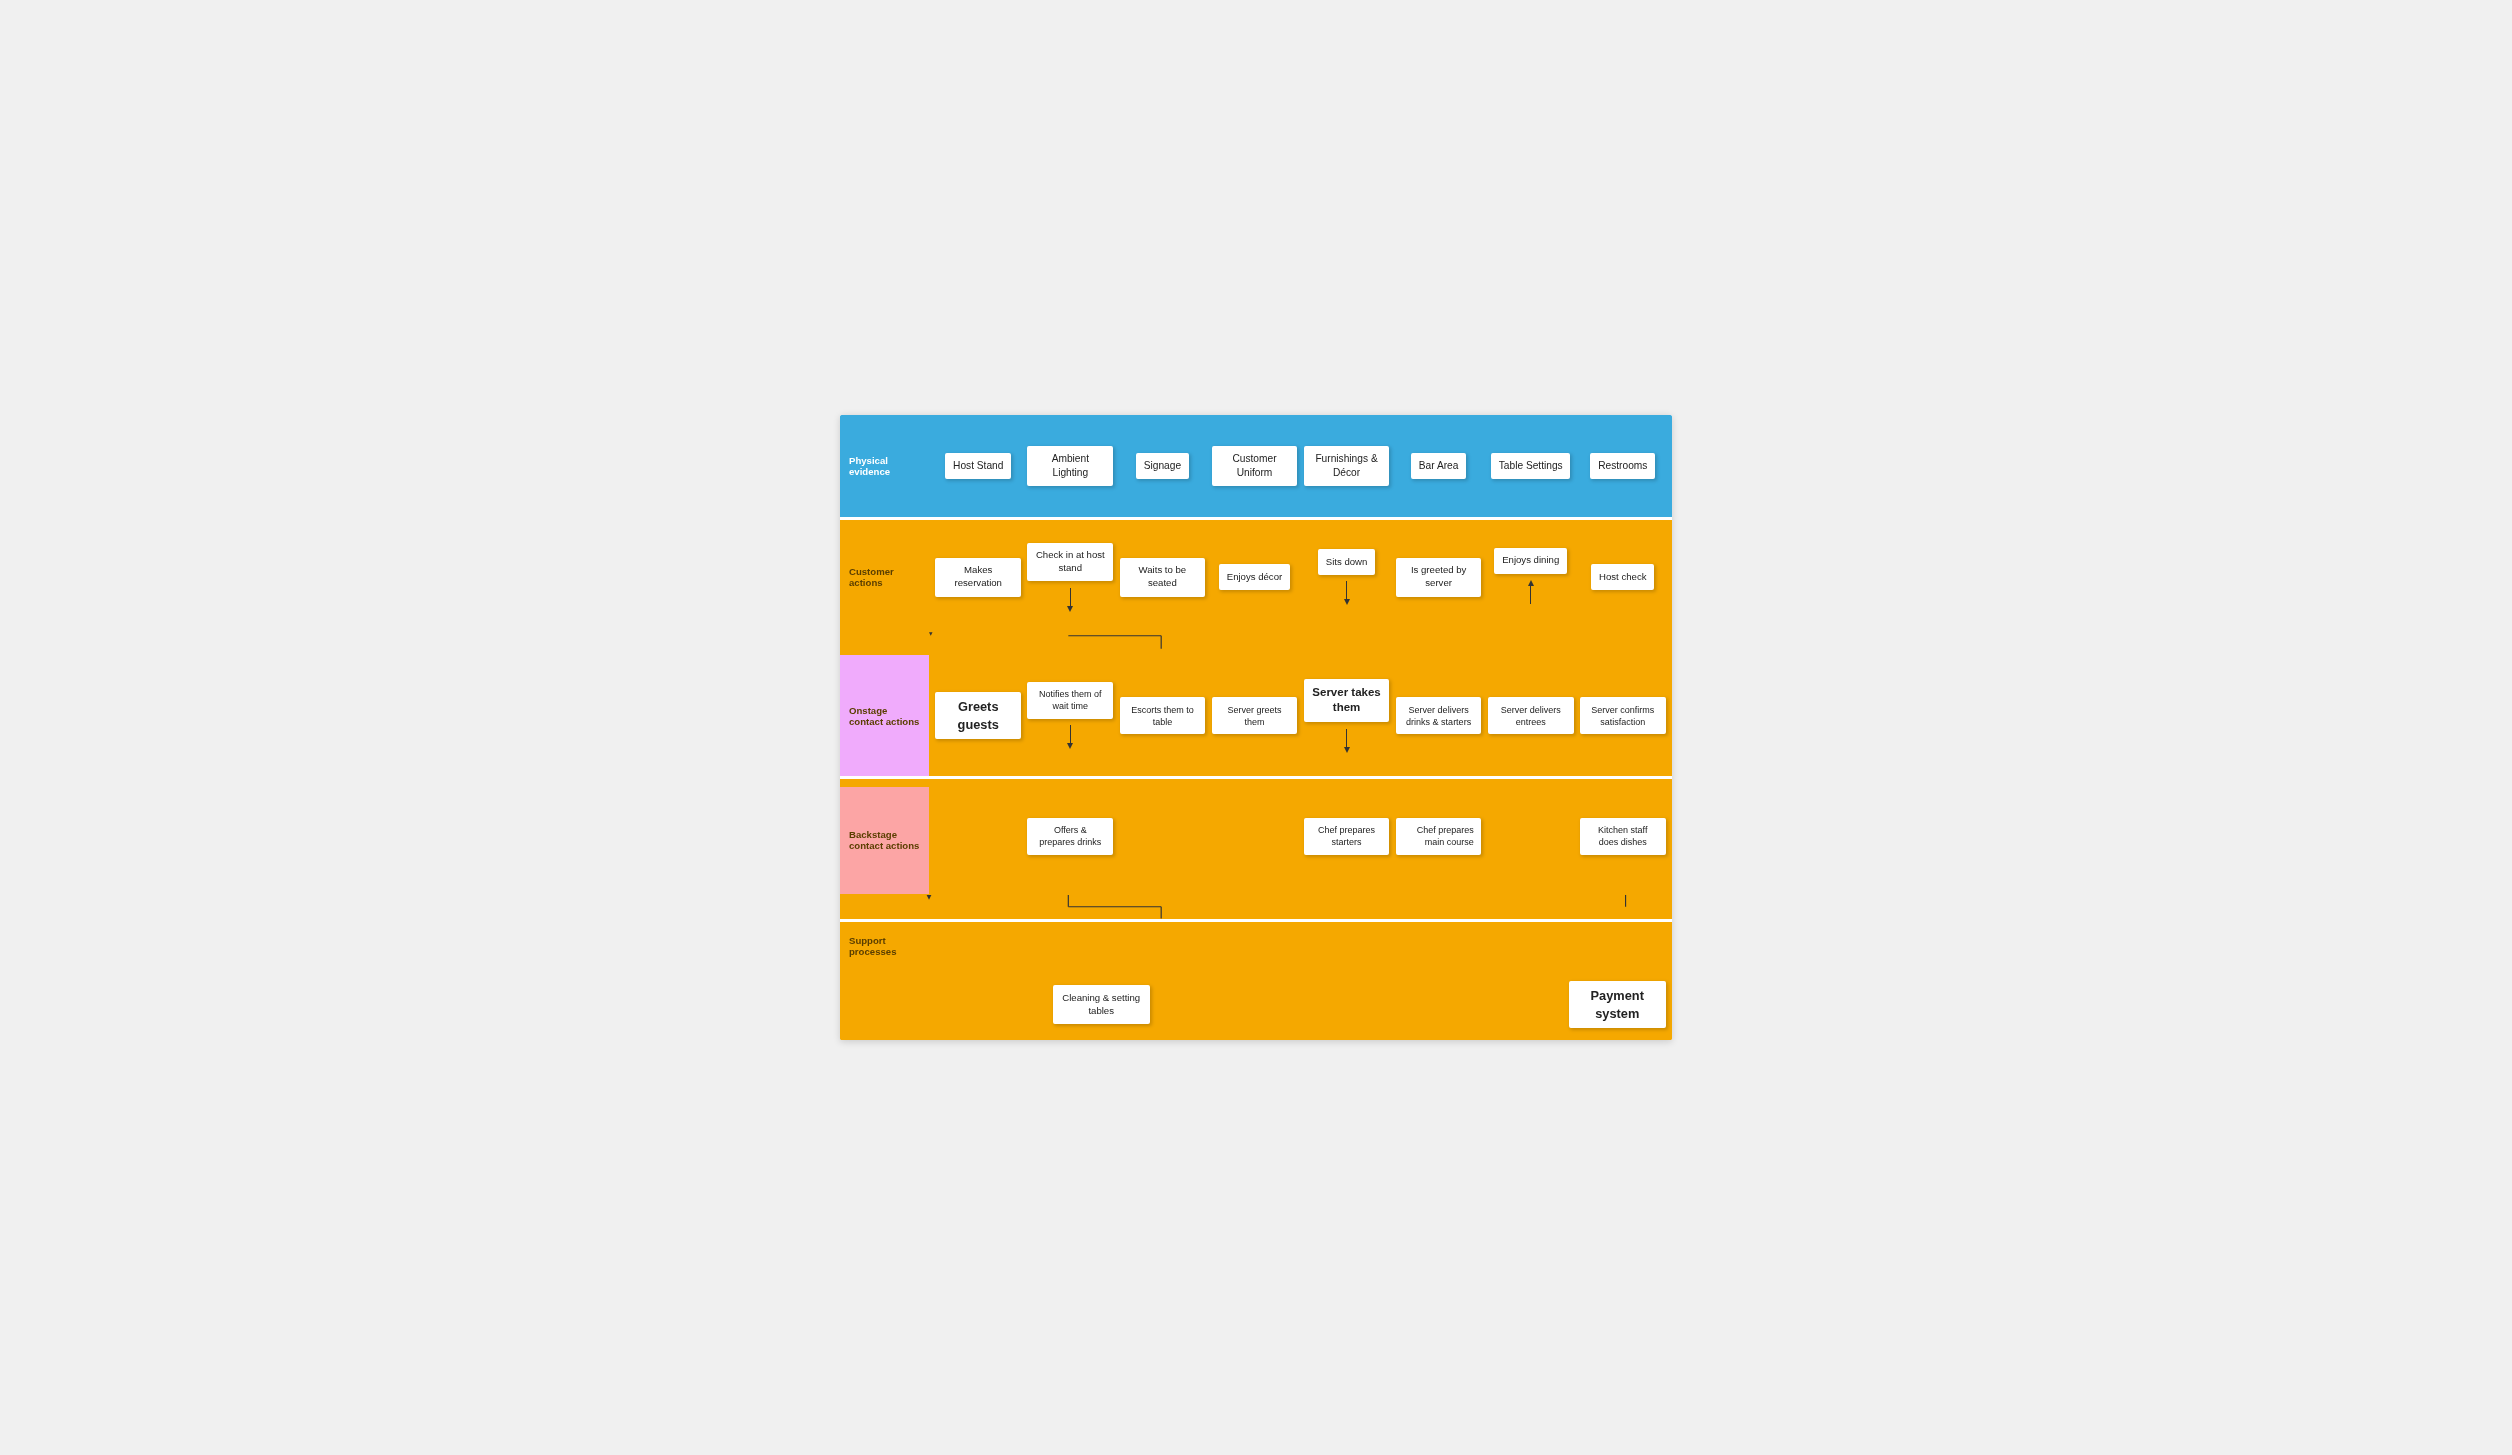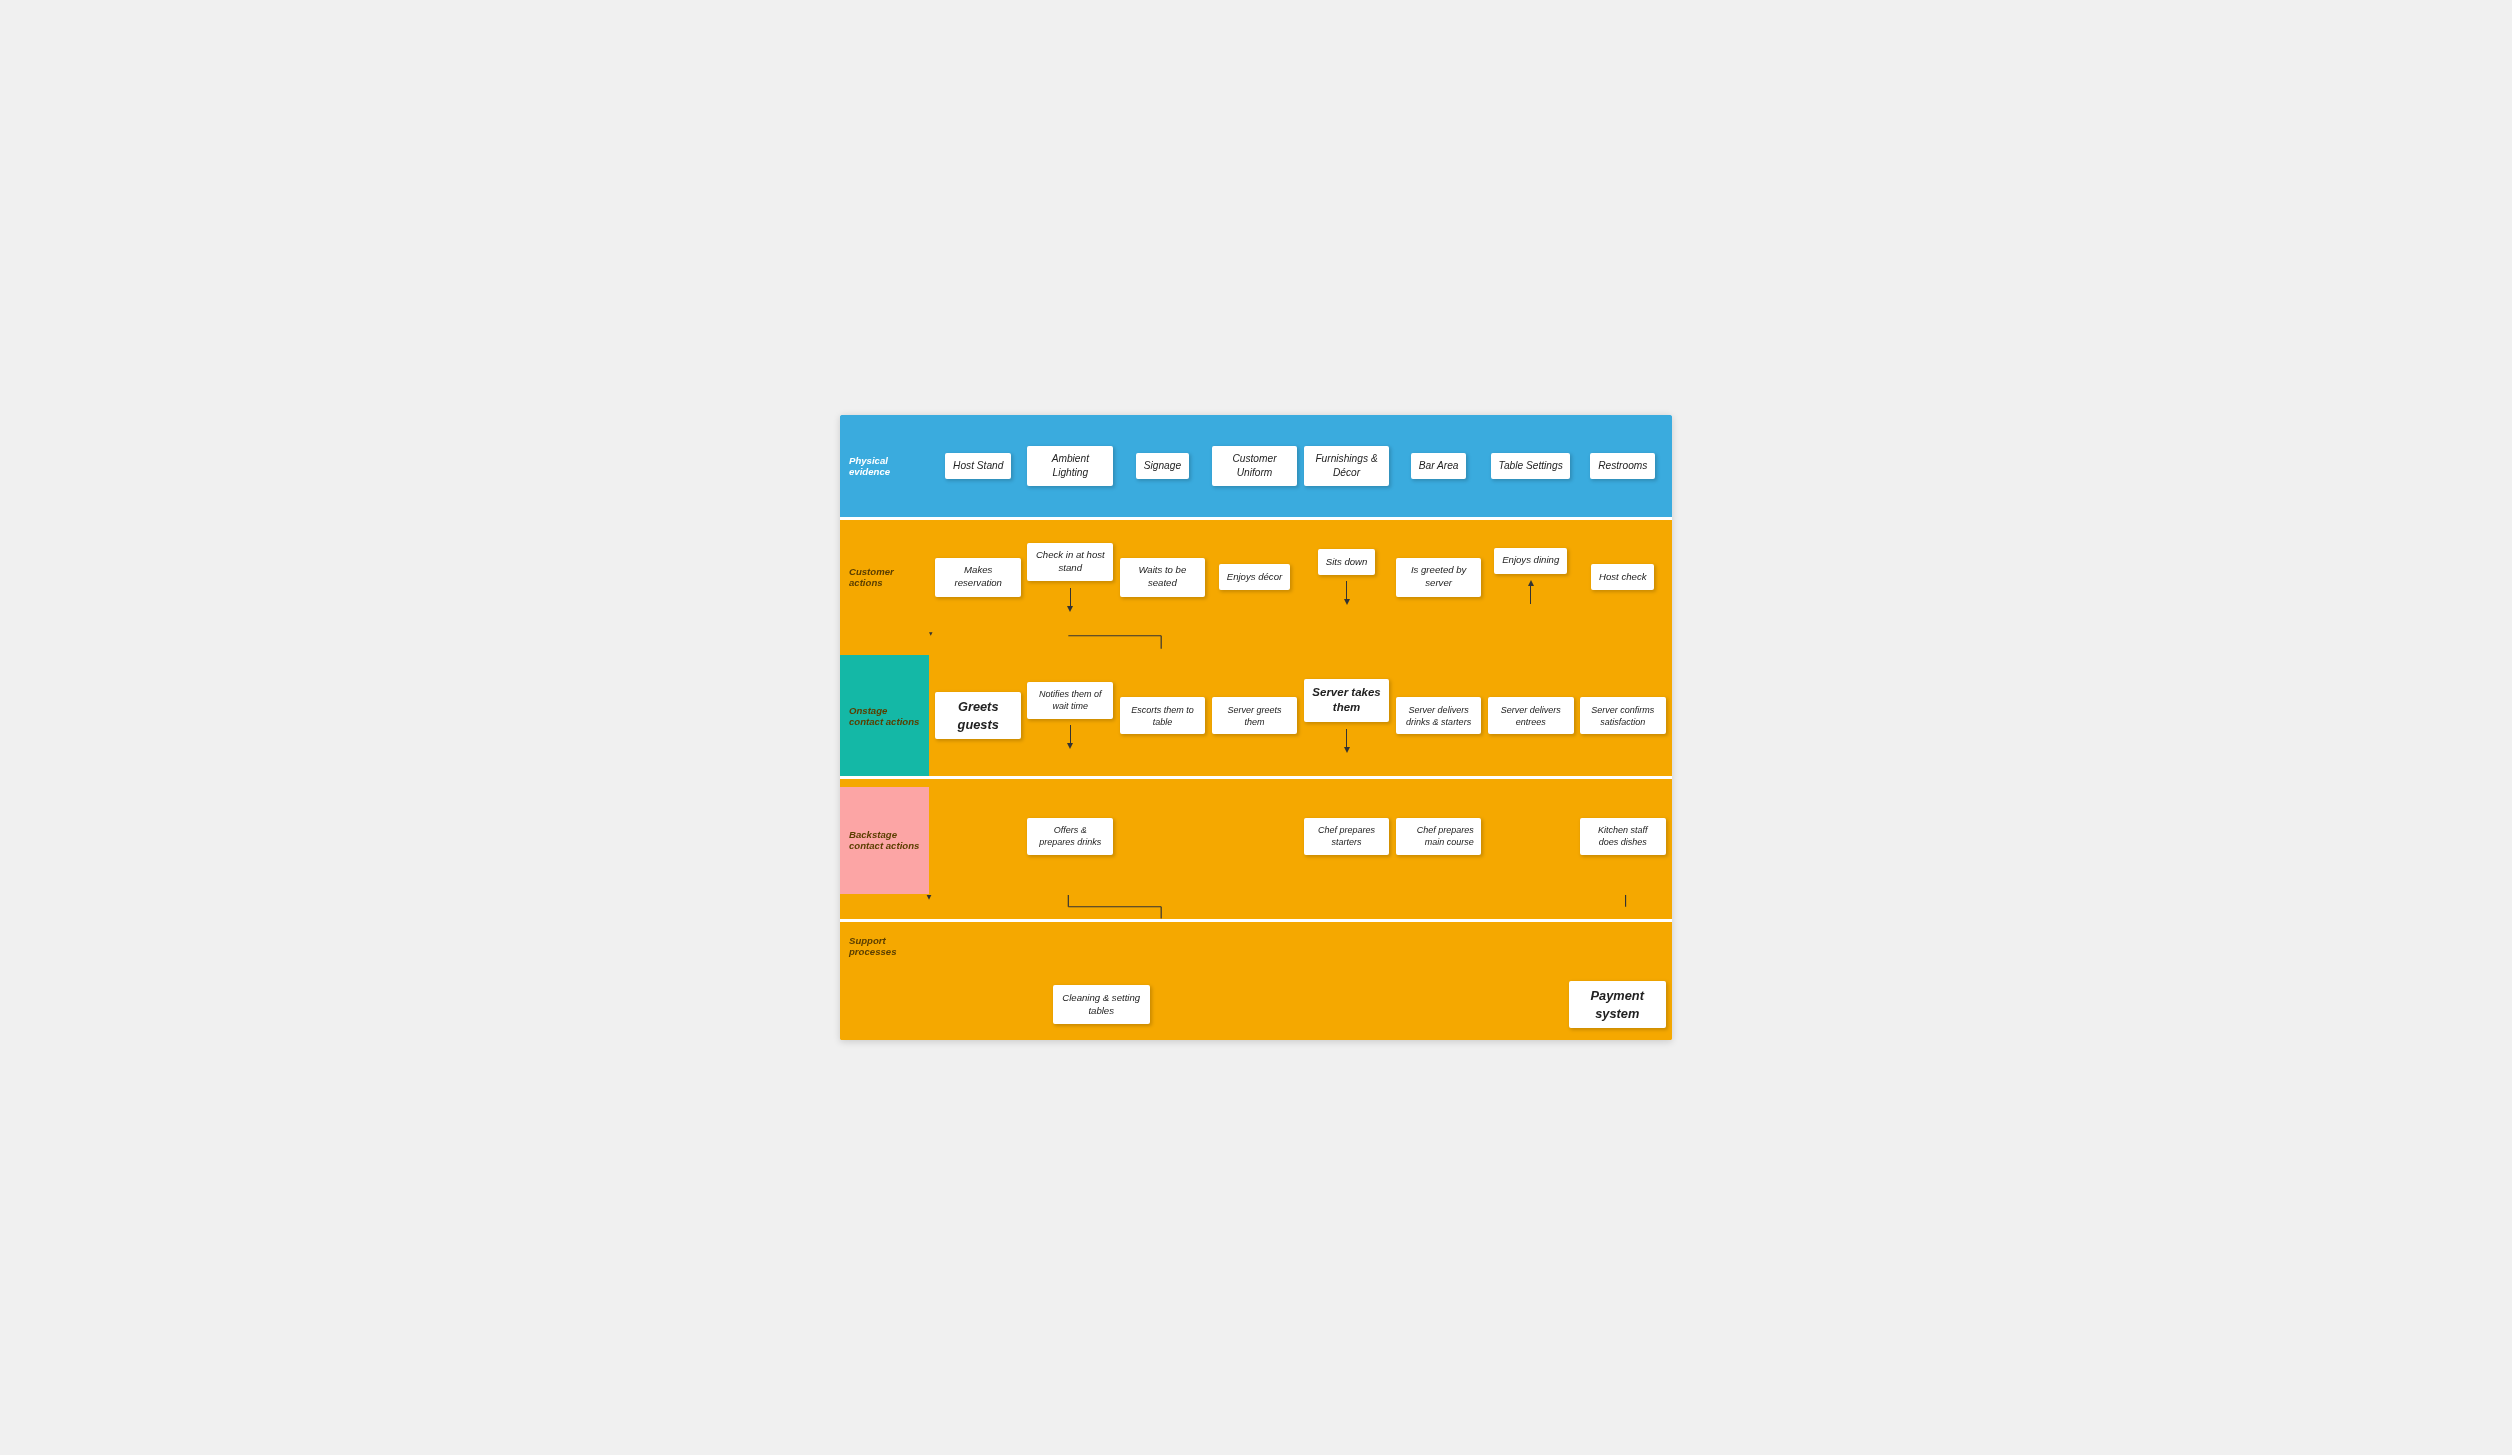--- a/index.html
+++ b/index.html
@@ -11,21 +11,20 @@
       align-items: center;
       min-height: 100vh;
       padding: 25.5px;
     }
     .blueprint {
       width: 832px;
       background: white;
       border-radius: 2.6px;
       overflow: hidden;
       box-shadow: 0 1.3px 7.7px rgba(0,0,0,0.15);
-      font-style: italic;
     }
     .row {
       display: flex;
       align-items: stretch;
       min-height: 102px;
     }
     .row-label {
       width: 89px;
       min-width: 89px;
       padding: 12.8px 9px;
@@ -45,21 +44,21 @@
     
     .row-physical { background: #3aabde; }
     .row-physical .row-label { color: white; background: #3aabde; }
     .row-physical .row-content { background: #3aabde; }
     
     .row-customer { background: #f5a800; }
     .row-customer .row-label { color: #5a3e00; background: #f5a800; }
     .row-customer .row-content { background: #f5a800; }
     
     .row-onstage { background: #f5a800; }
-    .row-onstage .row-label { color: #5a3e00; background: #14b8a6; }
+    .row-onstage .row-label { color: #5a3e00; background: #f0abfc; }
     .row-onstage .row-content { background: #f5a800; }
     
     .row-backstage { background: #f5a800; }
     .row-backstage .row-label { color: #5a3e00; background: #fca5a5; margin-top: 8px; }
     .row-backstage .row-content { background: #f5a800; }
     
     .row-support { background: #f5a800; }
     .row-support .row-label { color: #5a3e00; background: #f5a800; }
     .row-support .row-content { background: #f5a800; }
 

